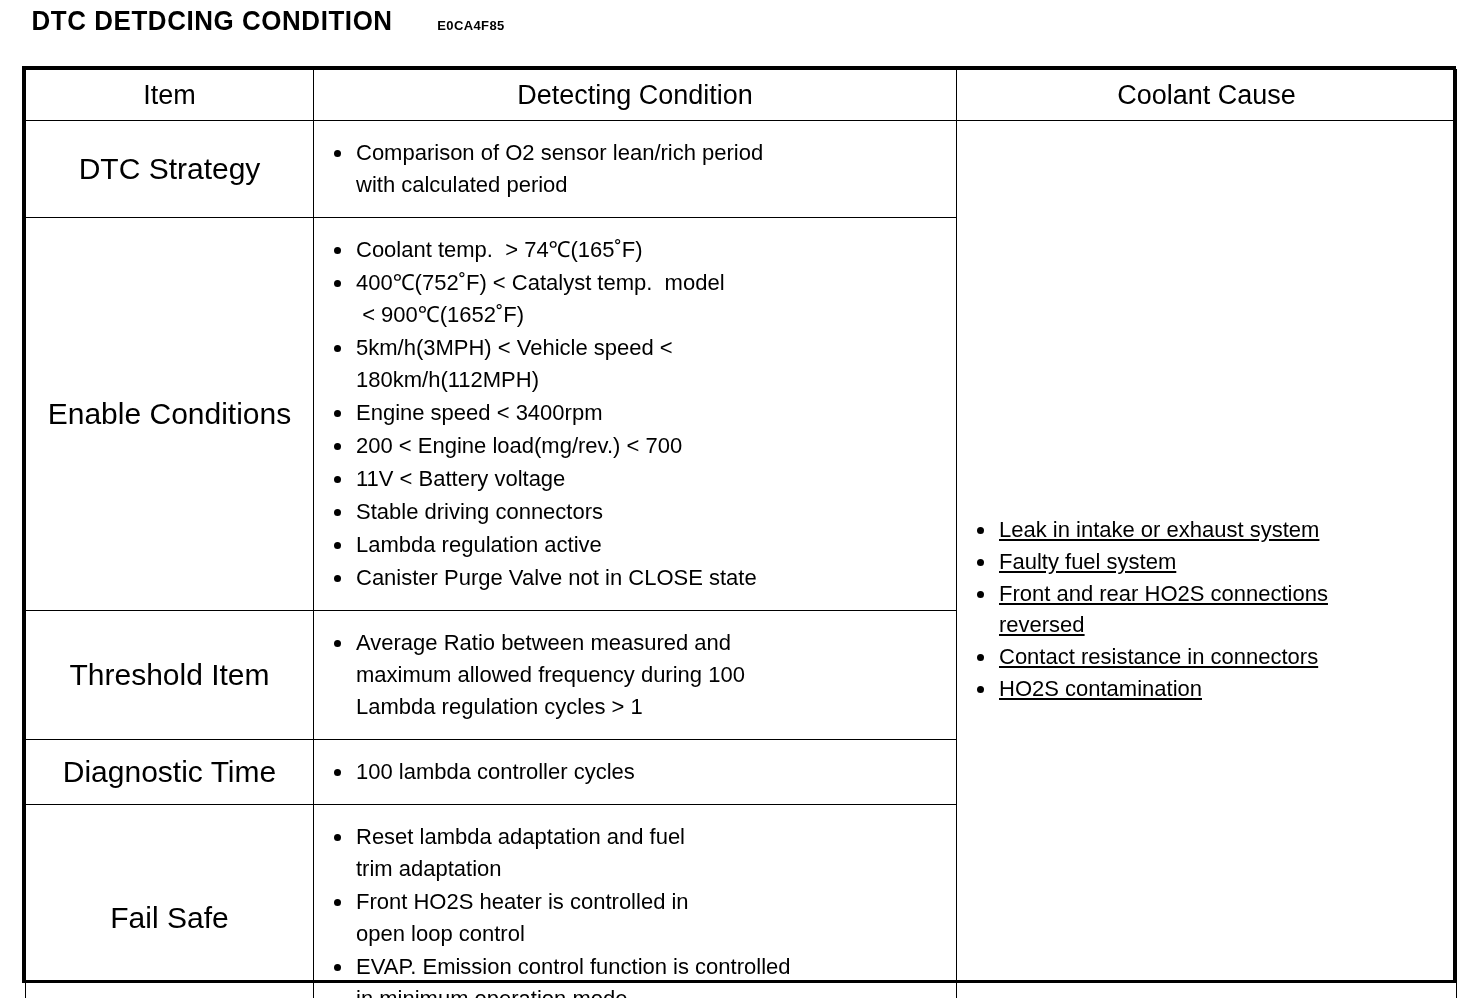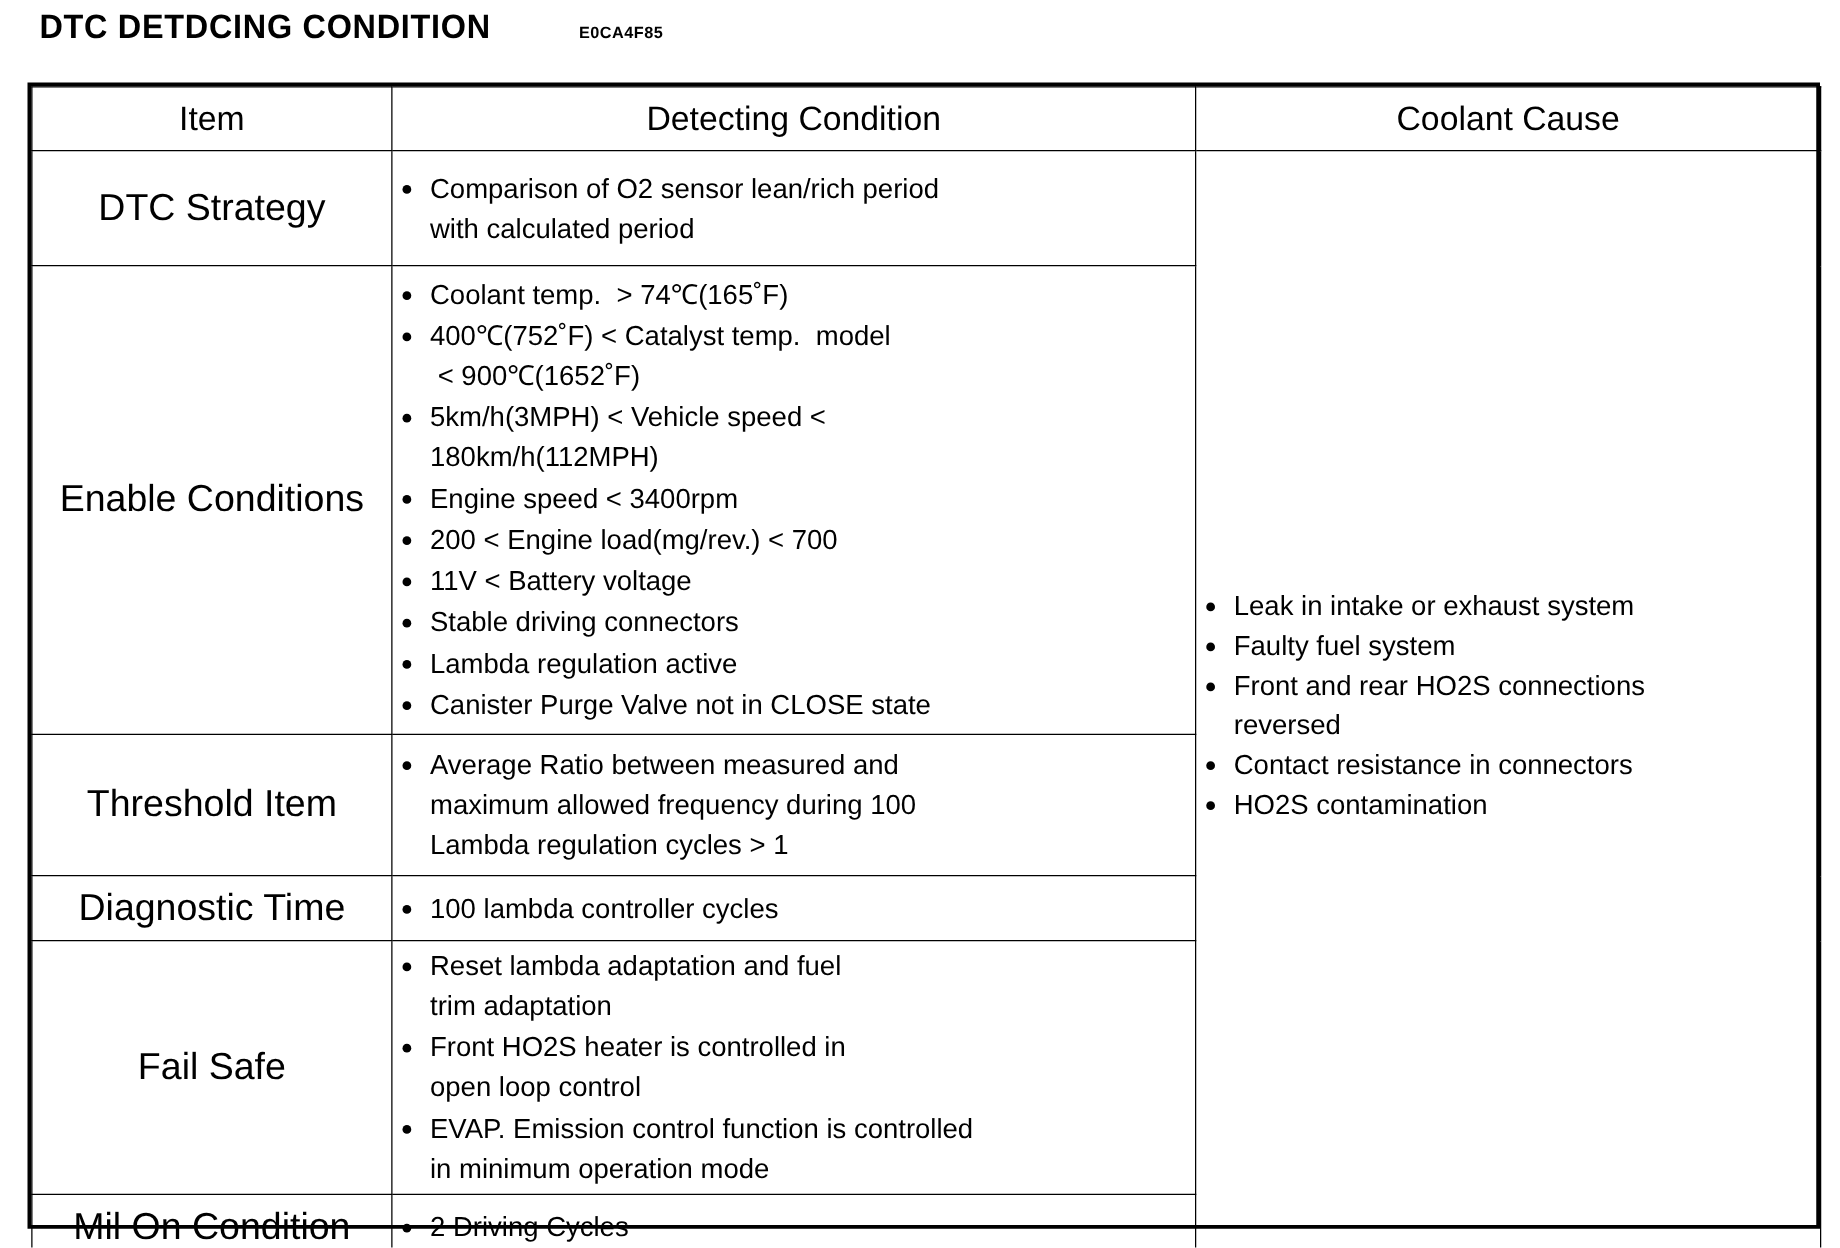--- a/index.html
+++ b/index.html
@@ -16,21 +16,20 @@
     overflow: hidden;
   }
 
   
   .title-bar {
     position: absolute;
     left: 24px;
     top: 6px;
     display: flex;
     align-items: baseline;
-    gap: 26px;
   }
   .doc-title {
     font-size: 27px;
     font-weight: bold;
     letter-spacing: 0.6px;
     font-stretch: condensed;
     transform: scaleX(0.96);
     transform-origin: left baseline;
     white-space: nowrap;
   }
@@ -87,21 +86,21 @@
     vertical-align: middle;
   }
 
   .cause-cell {
     padding: 10px 10px 10px 28px;
     vertical-align: middle;
   }
 
   ul.blist {
     list-style: none;
-    margin: 4px;
+    margin: 16px;
     padding: 0;
   }
   ul.blist > li {
     position: relative;
     padding-left: 26px;
     font-size: 22px;
     line-height: 32px;
     margin: 0 0 1px 0;
     white-space: pre-wrap;
   }
@@ -111,20 +110,21 @@
     left: 4px;
     top: 13px;
     width: 7px;
     height: 7px;
     border-radius: 50%;
     background: #000;
   }
   ul.blist.cause > li {
     line-height: 31px;
     font-size: 22px;
+    text-decoration: underline;
   }
 
   .row-strategy    { height: 92px; }
   .row-enable      { height: 375px; }
   .row-threshold   { height: 113px; }
   .row-diagnostic  { height: 52px; }
   .row-failsafe    { height: 200px; }
   .row-mil         { height: 52px; }
 </style>
 </head>

